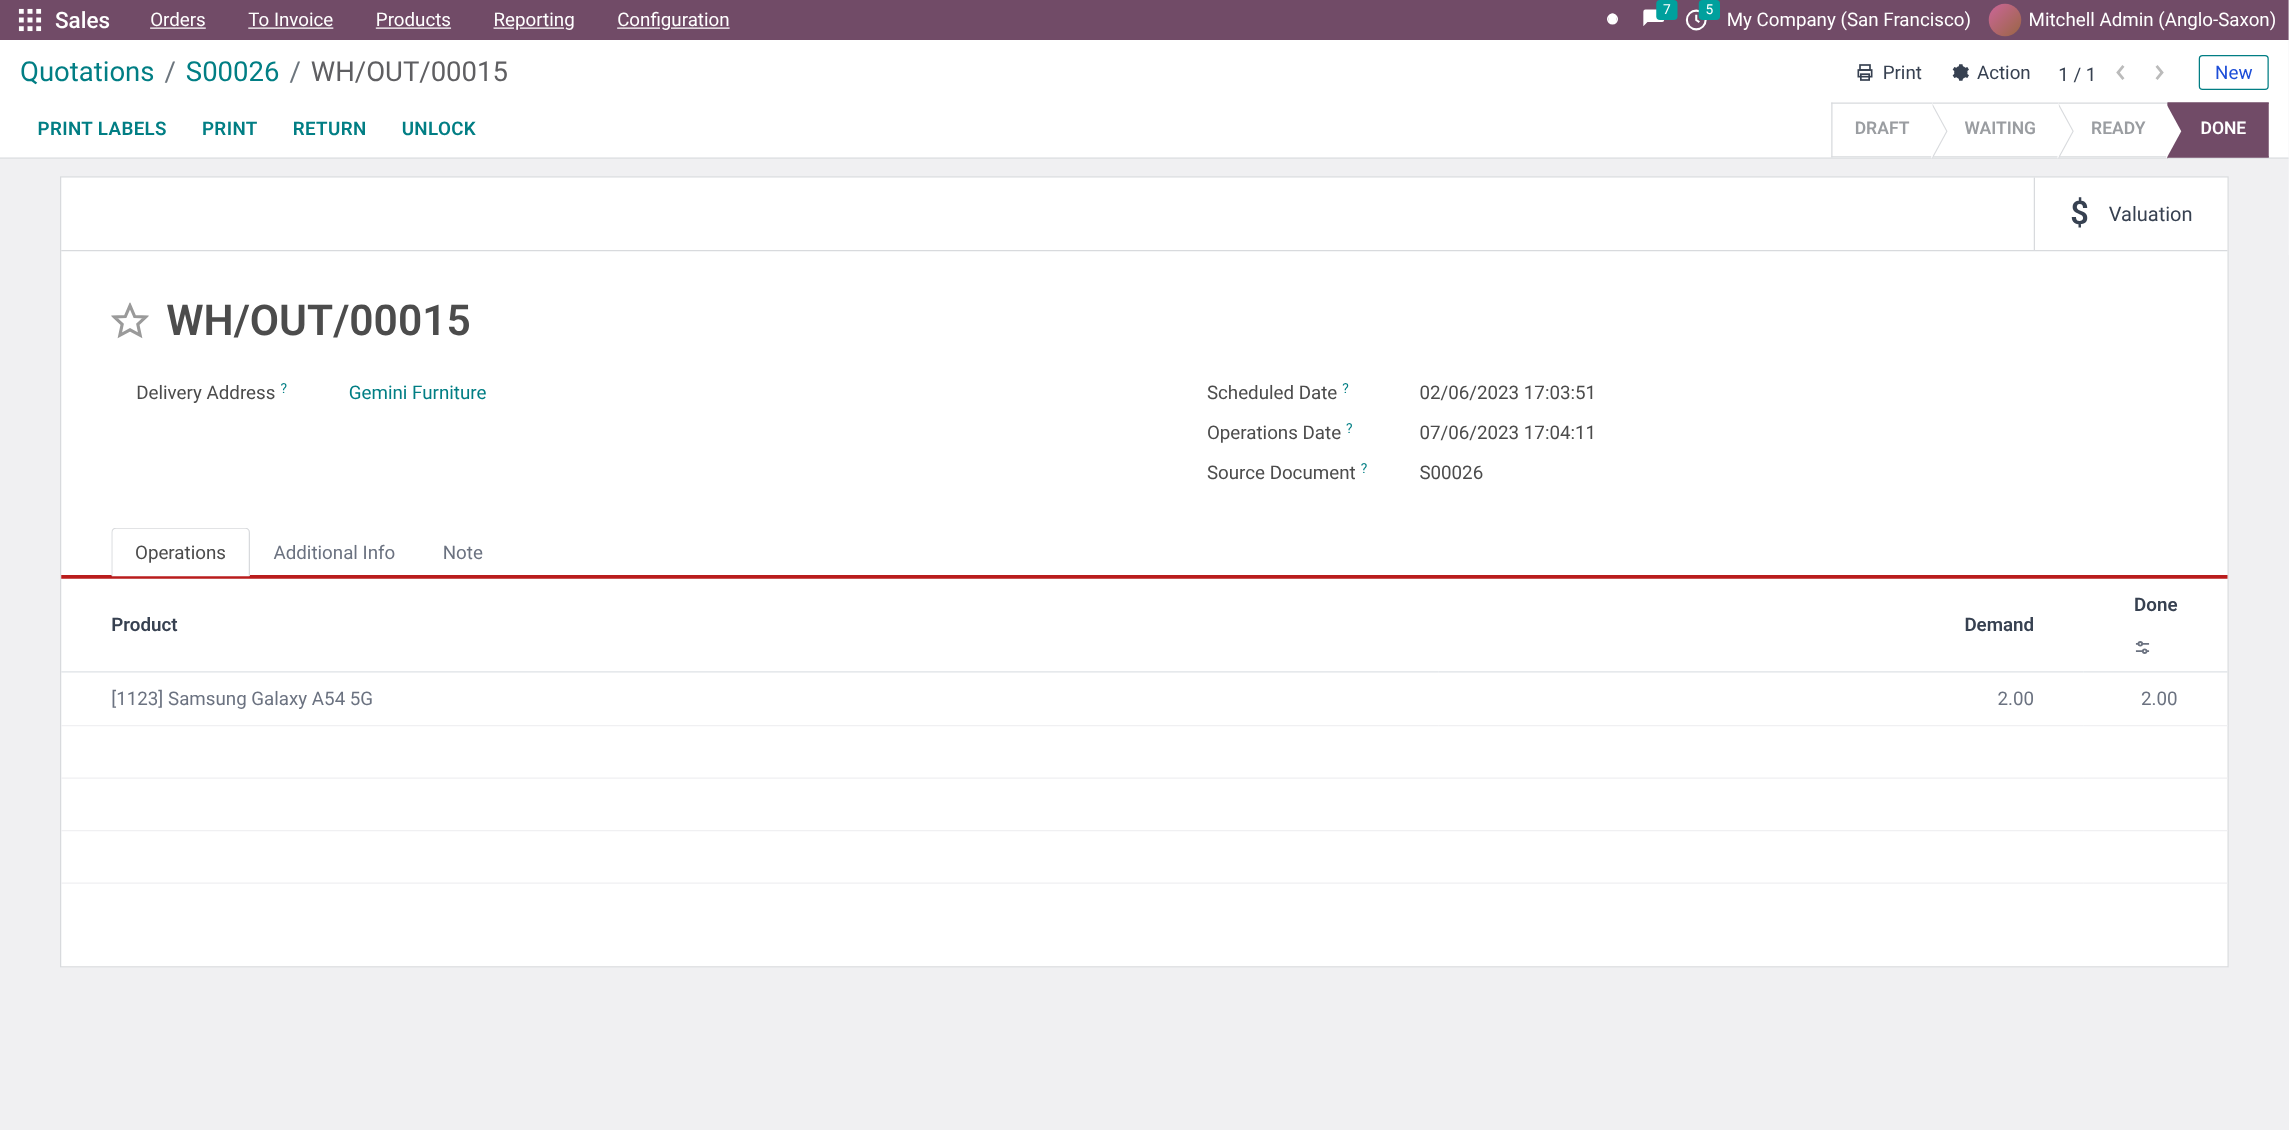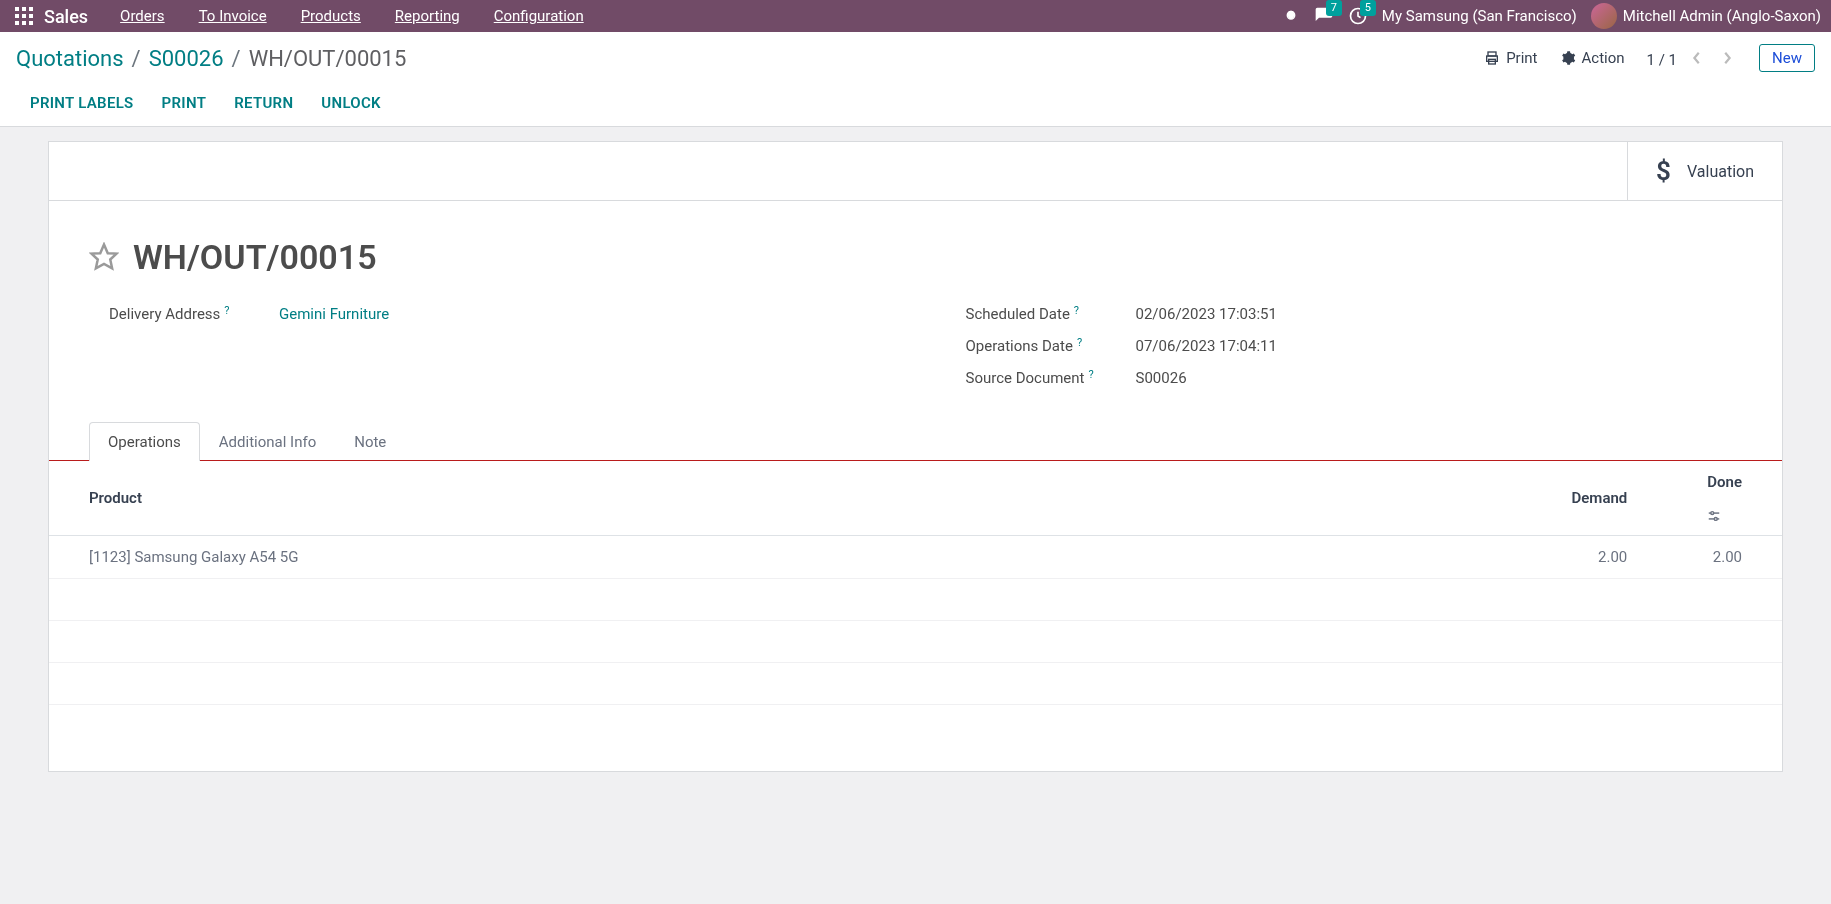--- a/index.html
+++ b/index.html
@@ -59,21 +59,21 @@
 
   .two-col { display:flex; gap: 60px; }
   .col { flex:1; }
   .field-row { display:flex; align-items:center; margin-bottom:14px; font-size:15px;margin-left:20px; }
   .field-label { width:170px; color:#4c4c4c; display:flex; align-items:center; gap:4px; }
   .help-q { color:#017E84; font-size:11px; position:relative; top:-4px; cursor:pointer; }
   .field-value { color:#4c4c4c; }
   .field-value.link { color:#017E84; cursor:pointer; }
 
   
-  .tabs { display:flex; border-bottom:1px solid #b91c1c; margin:20px 0 0 0; padding-left:40px;}
+  .tabs { display:flex; border-bottom:3px solid #b91c1c; margin:20px 0 0 0; padding-left:40px;}
   .tab { padding:10px 18px; border:1px solid transparent; border-bottom:none; color:#4c4c4c; cursor:pointer; font-size:15px; position:relative; top:1px;}
   .tab.active { border-color:#d8dadd; background:#fff; border-top-left-radius:4px; border-top-right-radius:4px;}
   .tab:not(.active) { color:#6b7280; }
 
   
   table.grid { width:100%; border-collapse:collapse; margin-top:0; }
   table.grid th { text-align:left; font-weight:600; font-size:15px; padding:12px 40px 12px 40px; border-bottom:1px solid #dee2e6; color:#374151;}
   table.grid th.num, table.grid td.num { text-align:right; }
   table.grid th:last-child { width:60px; }
   table.grid td { padding:12px 40px; font-size:15px; color:#6b7280; border-bottom:1px solid #f0f0f2;}
@@ -125,21 +125,21 @@
         </svg>
       <span class="badge">7</span>
     </div>
     <div class="icon-btn">
       <svg width="20" height="20" viewBox="0 0 24 24" fill="none" stroke="#fff" stroke-width="2">
           <circle cx="12" cy="12" r="9"></circle>
           <path d="M12 7v5l3 2"></path>
         </svg>
       <span class="badge">5</span>
     </div>
-    <div class="right-item">My Samsung (San Francisco)</div>
+    <div class="right-item">My Company (San Francisco)</div>
     <div class="right-item">
       <span class="avatar"></span>
       <span>Mitchell Admin (Anglo-Saxon)</span>
     </div>
   </div>
 </div>
 
 <div class="controlbar">
   <div class="row1">
     <div class="breadcrumb">
@@ -179,20 +179,26 @@
       </div>
       <div class="btn-new">New</div>
     </div>
   </div>
   <div class="row2">
     <div class="action-buttons">
       <a>PRINT LABELS</a>
       <a>PRINT</a>
       <a>RETURN</a>
       <a>UNLOCK</a>
+    </div>
+    <div class="status-bar">
+      <div class="status-step">DRAFT</div>
+      <div class="status-step">WAITING</div>
+      <div class="status-step preactive">READY</div>
+      <div class="status-step active">DONE</div>
     </div>
   </div>
 </div>
 
 <div class="sheet-wrap">
   <div class="sheet">
     <div class="button-box">
       <div class="stat-btn">
         <span class="dollar">$</span>
         <span>Valuation</span>

